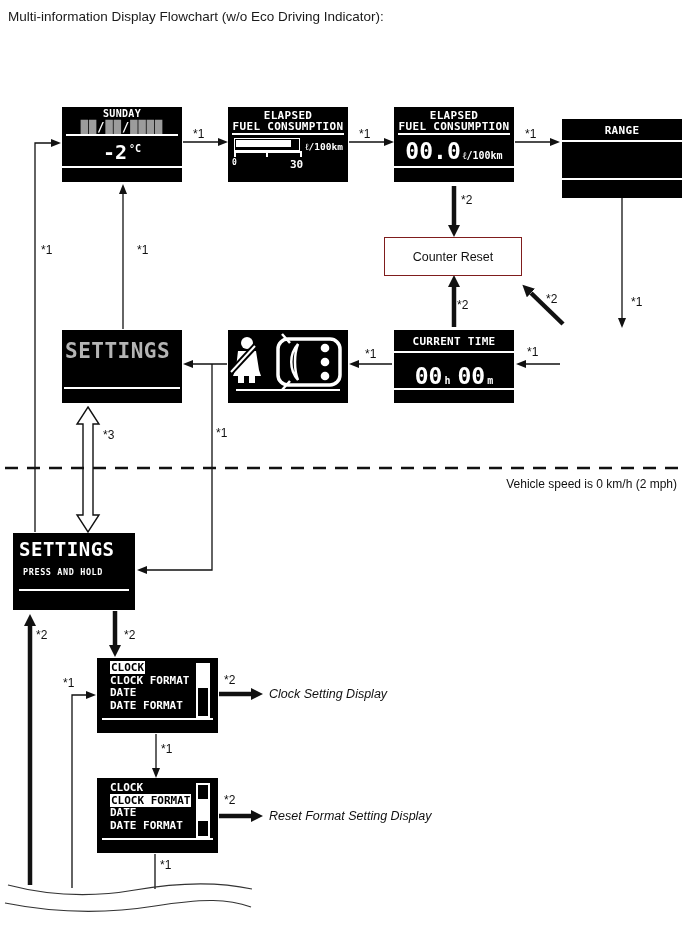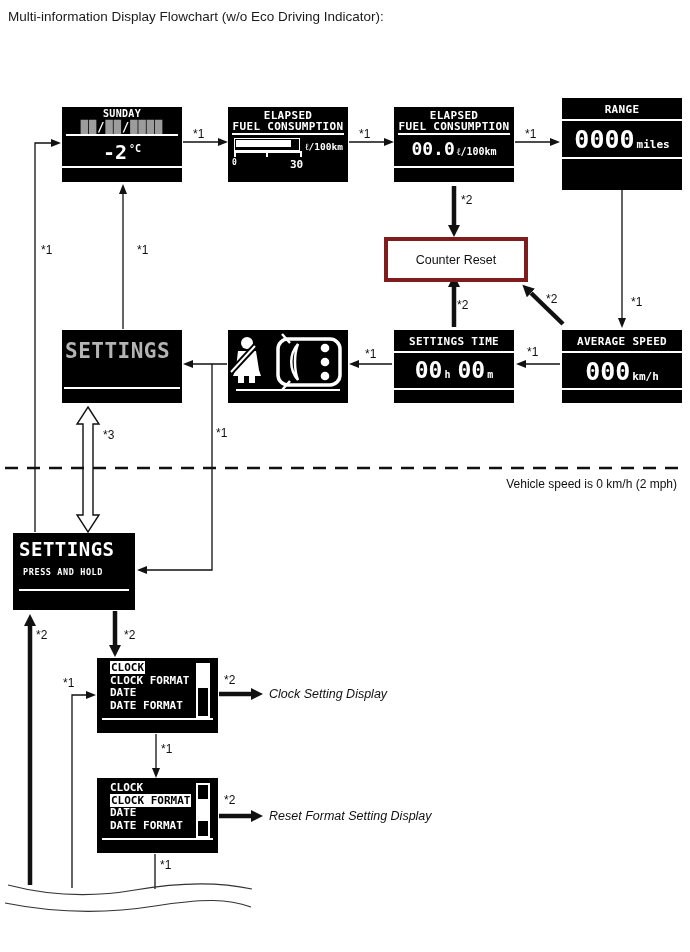--- a/index.html
+++ b/index.html
@@ -42,21 +42,21 @@
   .setWhite{position:absolute;left:6px;top:5px;font-size:19px;letter-spacing:.5px;color:#fff;font-weight:bold;}
   .pah{position:absolute;left:10px;top:34px;font-size:8.5px;font-weight:bold;letter-spacing:.6px;color:#fff;}
   
   .mlist{position:absolute;left:13px;top:4px;font-size:11px;font-weight:bold;line-height:12.5px;}
   .mitem{white-space:nowrap;}
   .msel{background:#fff;color:#000;padding:0 1px;}
   .sbar{position:absolute;right:8px;top:5px;width:10px;height:51px;border:2px solid #fff;}
   .sthumb{position:absolute;left:0;width:100%;background:#fff;}
   
   #counter{position:absolute;left:384px;top:237px;width:136px;height:37px;background:#fff;
-           border:4px solid #7f1d1d;z-index:2;display:flex;align-items:center;justify-content:center;
+           border:1px solid #7f1d1d;z-index:2;display:flex;align-items:center;justify-content:center;
            font-size:12.5px;color:#111;}
 </style>
 </head>
 <body>
 
 <div id="stage">
 
   <div id="pgtitle">Multi-information Display Flowchart (w/o Eco Driving Indicator):</div>
 
   <svg id="wires" width="690" height="952" viewBox="0 0 690 952">
@@ -154,33 +154,29 @@
     <div class="gmin">0</div>
     <div class="gmax">30</div>
     <div class="gunit">ℓ/100km</div>
   </div>
 
   <div class="disp" style="left:394px;top:107px;width:120px;height:75px">
     <div class="dt" style="top:2px">ELAPSED</div>
     <div class="dt" style="top:13px">FUEL CONSUMPTION</div>
     <div class="hl" style="left:4px;right:4px;top:26px"></div>
     <div class="vrow" style="top:31px">
-      <span class="seg" style="font-size:18px">00.0</span>
+      <span class="seg" style="font-size:23px">00.0</span>
         <span class="unit" style="font-size:10px">ℓ/100km</span>
     </div>
     <div class="hl" style="left:0;right:0;top:59px"></div>
   </div>
 
-  <div class="disp" style="left:562px;top:98px;width:120px;height:92px">
+  <div class="disp" style="left:562px;top:119px;width:120px;height:79px">
     <div class="dt" style="top:5px">RANGE</div>
     <div class="hl" style="left:0;right:0;top:21px"></div>
-    <div class="vrow" style="top:27px">
-      <span class="seg" style="font-size:25px">0000</span>
-        <span class="unit" style="font-size:11px">miles</span>
-    </div>
     <div class="hl" style="left:0;right:0;top:59px"></div>
   </div>
 
   <div id="counter">Counter Reset</div>
 
   <div class="disp" style="left:62px;top:330px;width:120px;height:73px">
     <div class="setGrey">SETTINGS</div>
     <div class="hl" style="left:2px;right:2px;top:57px"></div>
   </div>
 
@@ -201,41 +197,32 @@
         <path d="M70,14 C61,24 61,40 70,50 C66,40 66,24 70,14 Z" fill="none" stroke="#fff" stroke-width="2.5"></path>
         <circle cx="97" cy="18" r="4.3" fill="#fff"></circle>
         <circle cx="97" cy="32" r="4.3" fill="#fff"></circle>
         <circle cx="97" cy="46" r="4.3" fill="#fff"></circle>
       </g>
     </svg>
     <div class="hl" style="left:8px;right:8px;top:59px"></div>
   </div>
 
   <div class="disp" style="left:394px;top:330px;width:120px;height:73px">
-    <div class="dt" style="top:5px">SETTINGS TIME</div>
+    <div class="dt" style="top:5px">CURRENT TIME</div>
     <div class="hl" style="left:0;right:0;top:21px"></div>
-    <div class="vrow" style="top:27px">
+    <div class="vrow" style="top:33px">
       <span class="seg" style="font-size:23px">00</span>
         <span class="unit" style="font-size:10px">h</span>
       <span style="width:7px"></span>
       <span class="seg" style="font-size:23px">00</span>
         <span class="unit" style="font-size:10px">m</span>
     </div>
     <div class="hl" style="left:0;right:0;top:58px"></div>
   </div>
 
-  <div class="disp" style="left:562px;top:330px;width:120px;height:73px">
-    <div class="dt" style="top:5px">AVERAGE SPEED</div>
-    <div class="hl" style="left:0;right:0;top:21px"></div>
-    <div class="vrow" style="top:27px">
-      <span class="seg" style="font-size:25px">000</span>
-        <span class="unit" style="font-size:11px">km/h</span>
-    </div>
-    <div class="hl" style="left:0;right:0;top:58px"></div>
-  </div>
 
   <div class="disp" style="left:13px;top:533px;width:122px;height:77px">
     <div class="setWhite">SETTINGS</div>
     <div class="pah">PRESS AND HOLD</div>
     <div class="hl" style="left:6px;right:6px;top:56px"></div>
   </div>
 
   <div class="disp" style="left:97px;top:658px;width:121px;height:75px">
     <div class="mlist">
       <div class="mitem"><span class="msel">CLOCK</span></div>

